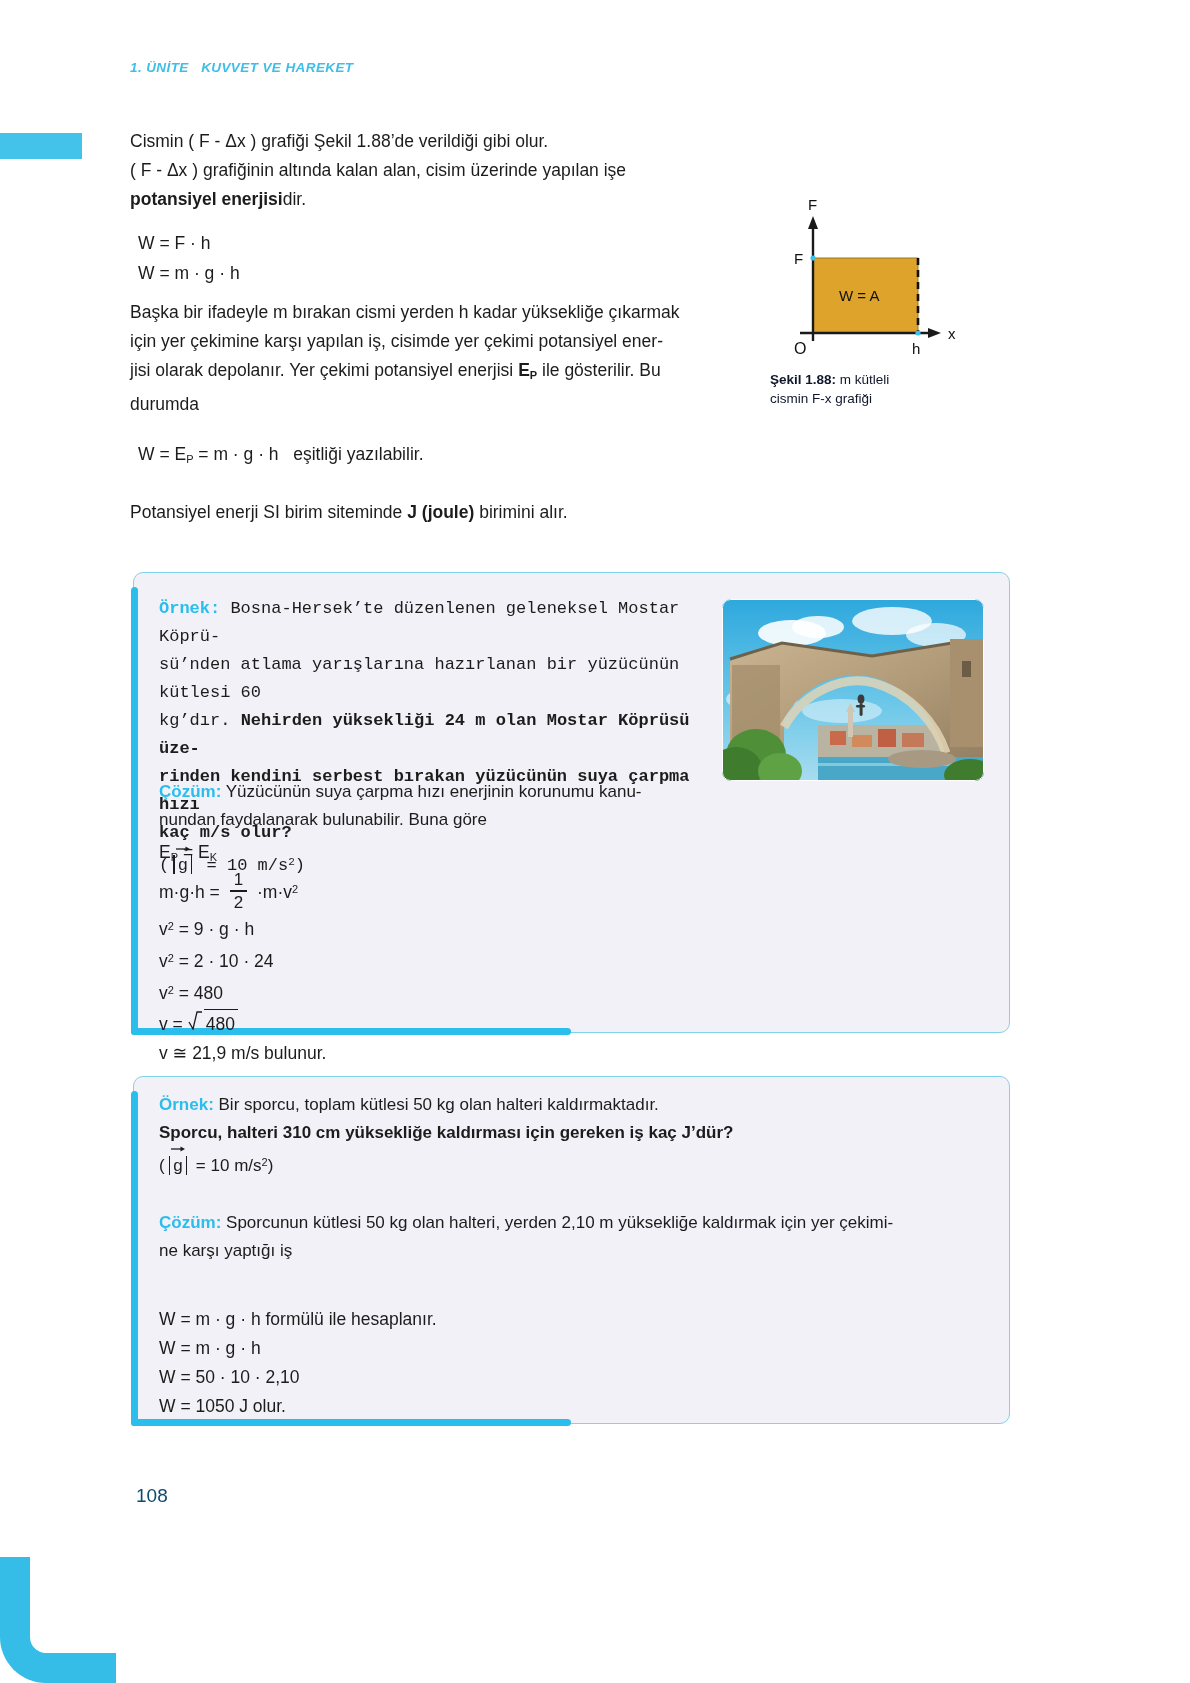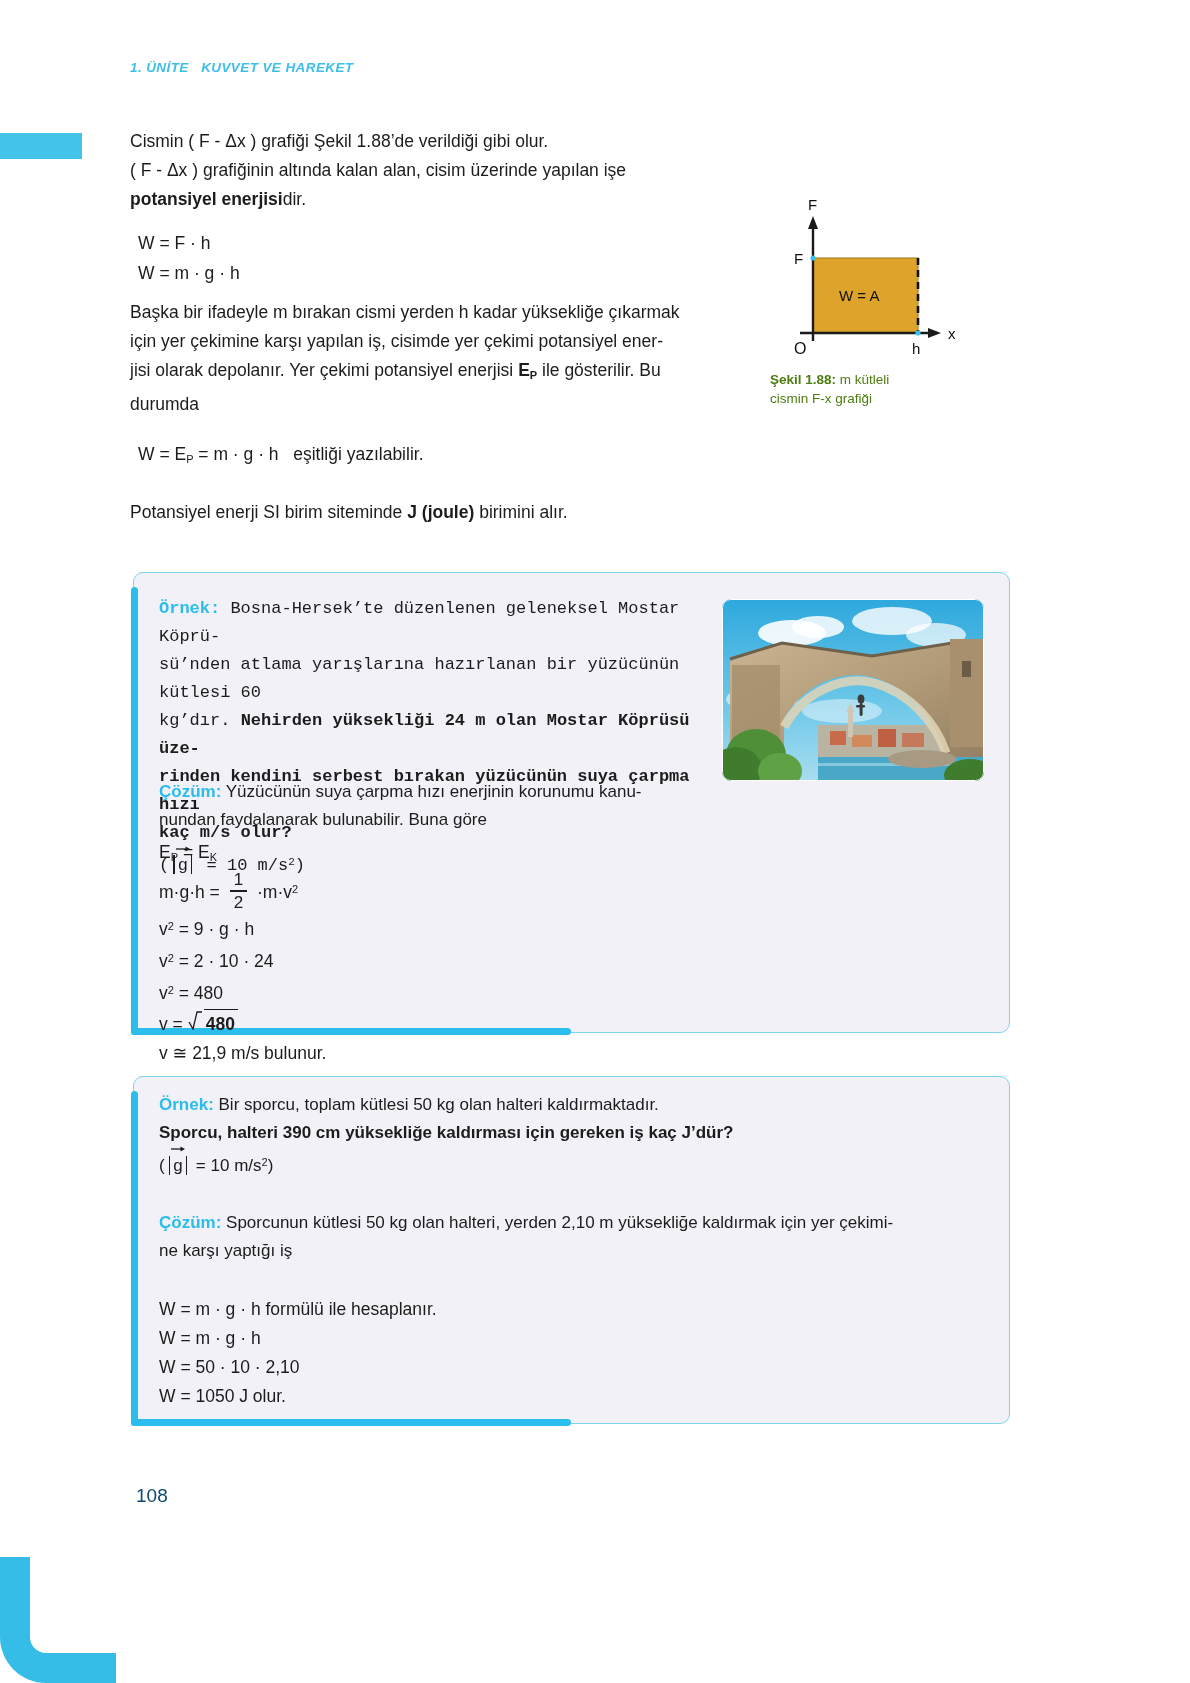--- a/index.html
+++ b/index.html
@@ -46,21 +46,21 @@
   sup{font-size:11px;vertical-align:5px;}
   .vecF{position:relative;display:inline-block;}
   .vecF .arr{
     position:absolute;left:-1px;top:-7px;width:15px;height:8px;
   }
 
   
   .figwrap{position:absolute;left:770px;top:196px;width:215px;}
   .figbox{position:relative;width:215px;height:160px;}
   .fig-caption{
-    margin-top:14px;font-size:13.5px;line-height:19px;color:#4d7c0f;
+    margin-top:14px;font-size:13.5px;line-height:19px;color:#0f172a;
   }
   .fig-caption .lead{font-weight:bold;}
 
   
   .exbox{
     position:absolute;
     background:#f2f1f7;
     border:1px solid #7fd3ea;
     border-radius:10px;
     box-sizing:border-box;
@@ -87,21 +87,21 @@
 
   
   .frac{display:inline-block;vertical-align:-10px;text-align:center;margin:0 5px;}
   .frac .num{display:block;font-size:17px;line-height:16px;padding:0 4px;}
   .frac .bar{display:block;height:1.6px;background:#1c1c1c;margin:2px 0;}
   .frac .den{display:block;font-size:17px;line-height:18px;padding:0 4px;}
 
   
   .sqrt{display:inline-block;position:relative;padding-left:16px;}
   .sqrt .rad{position:absolute;left:0;top:2px;width:14px;height:20px;}
-  .sqrt .over{border-top:1.4px solid #1c1c1c;padding:0 3px 0 2px;display:inline-block;margin-top:1px;font-weight:bold;}
+  .sqrt .over{border-top:1.4px solid #1c1c1c;padding:0 3px 0 2px;display:inline-block;margin-top:1px;}
 
   
   .photo{
     position:absolute;border-radius:9px;overflow:hidden;
   }
 
   
   .pageno{
     position:absolute;left:136px;top:1485px;
     font-size:19px;color:#0c4a6e;font-weight:500;
@@ -303,35 +303,35 @@
 </div>
 
 <div class="exbox" style="left:133px;top:1076px;width:877px;height:348px;">
   <div class="lbar"></div>
   <div class="bbar" style="width:440px;"></div>
 
   <div class="extext" style="position:absolute;left:25px;top:14px;width:830px;">
     <div>
       <span class="lead-orn">Örnek:</span><span>  Bir sporcu, toplam kütlesi 50 kg olan halteri kaldırmaktadır.</span>
     </div>
-    <div><b>Sporcu, halteri 390 cm yüksekliğe kaldırması için gereken iş kaç J’dür?</b></div>
+    <div><b>Sporcu, halteri 310 cm yüksekliğe kaldırması için gereken iş kaç J’dür?</b></div>
     <div style="line-height:30px;">
       <span>(</span><span class="absg"><span class="bar"></span><span class="gv"><svg class="arr2" viewBox="0 0 14 8">
               <line x1="0" y1="4" x2="12" y2="4" stroke="#1c1c1c" stroke-width="1.3"></line>
               <polygon points="14,4 9.5,1.5 9.5,6.5" fill="#1c1c1c"></polygon>
             </svg><span>g</span></span><span class="bar"></span></span><span> = 10 m/s</span><sup>2</sup><span>)</span>
     </div>
   </div>
 
   <div class="extext" style="position:absolute;left:25px;top:132px;width:830px;">
     <div>
       <span class="lead-orn">Çözüm:</span><span> Sporcunun kütlesi 50 kg olan halteri, yerden 2,10 m yüksekliğe kaldırmak için yer çekimi-</span>
     </div>
     <div>ne karşı yaptığı iş</div>
-    <div class="mathline" style="margin-top:30px;">W = m · g · h formülü ile hesaplanır.</div>
+    <div class="mathline" style="margin-top:40px;">W = m · g · h formülü ile hesaplanır.</div>
     <div class="mathline">W = m · g · h</div>
     <div class="mathline">W = 50 · 10 · 2,10</div>
     <div class="mathline">W = 1050 J olur.</div>
   </div>
 </div>
 
 <div class="pageno">108</div>
 
 <div class="corner-hook">
   <div class="round"></div>

